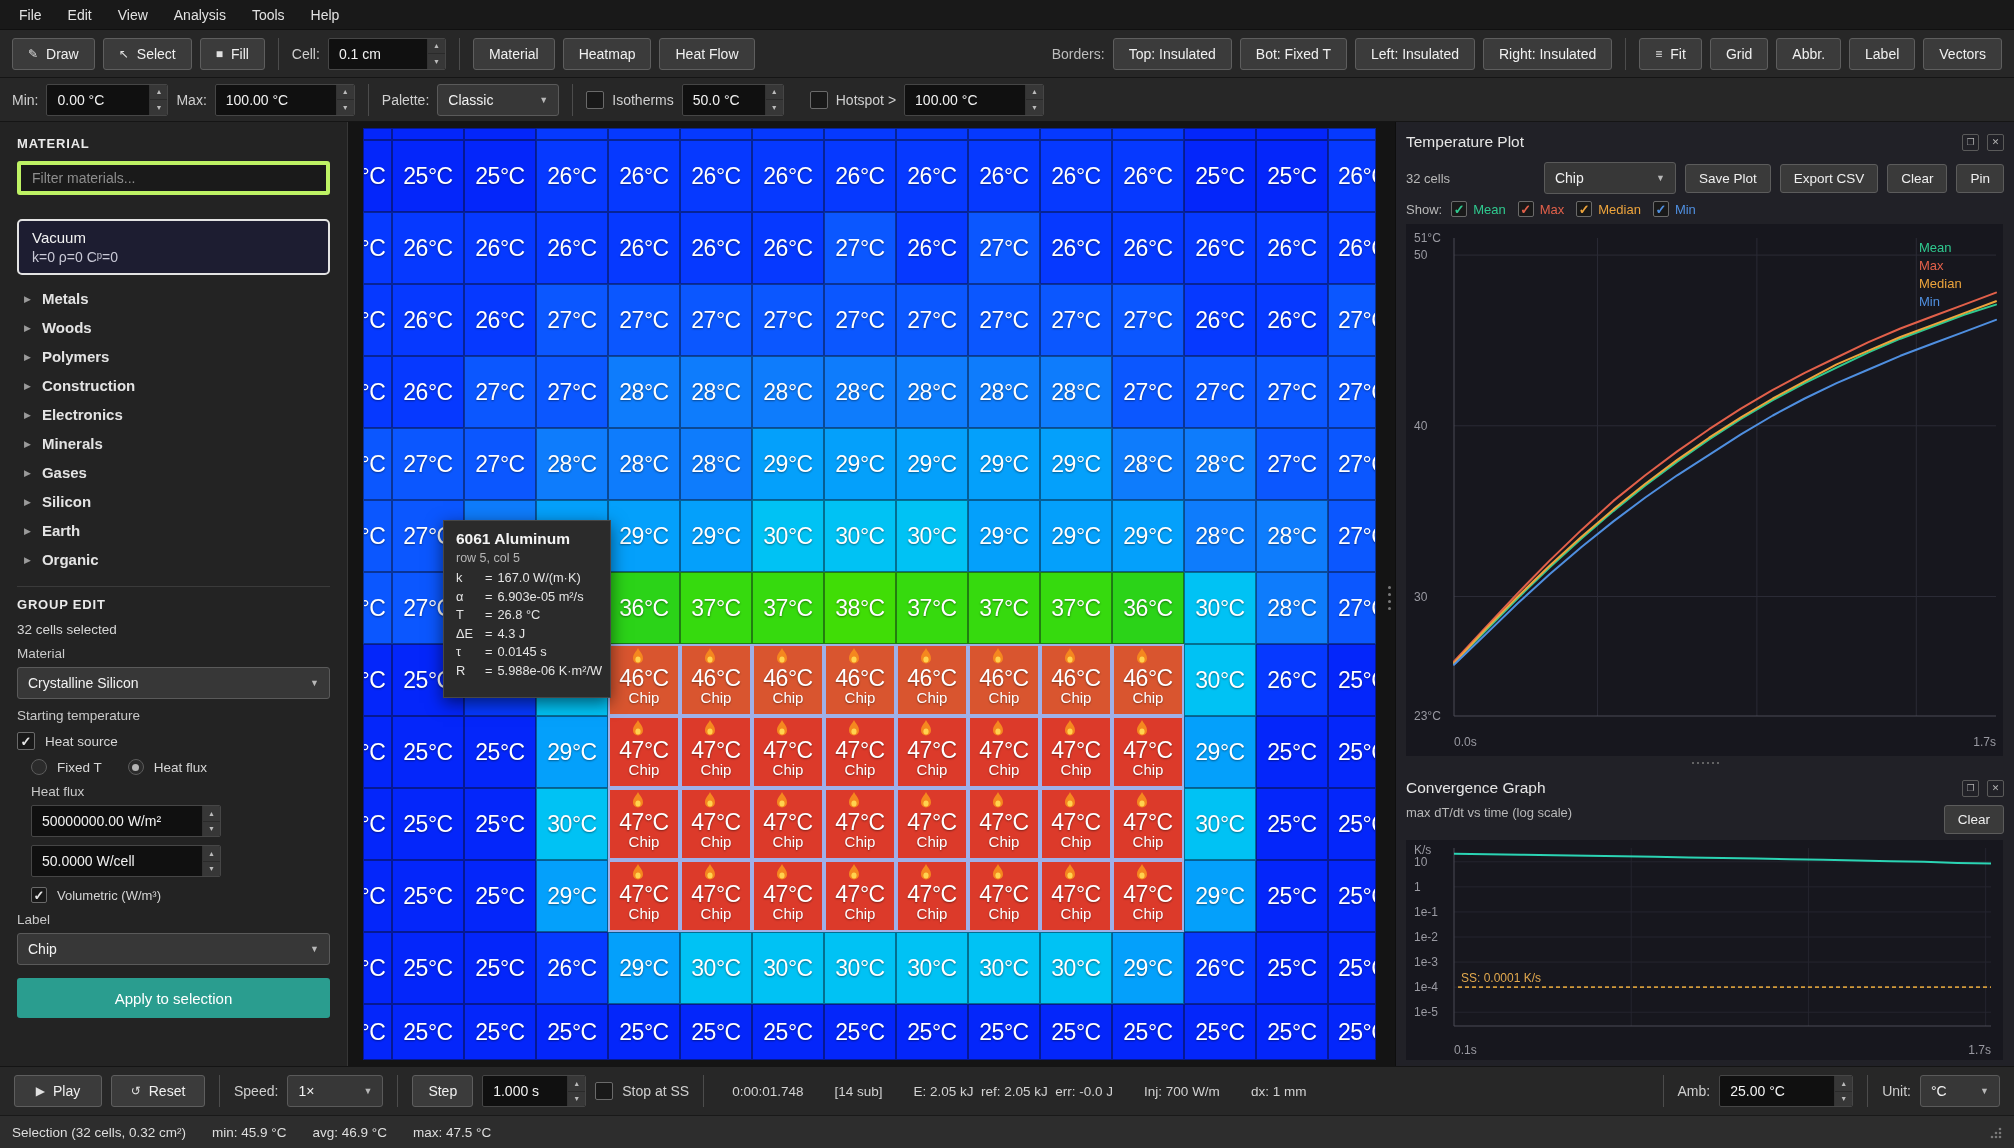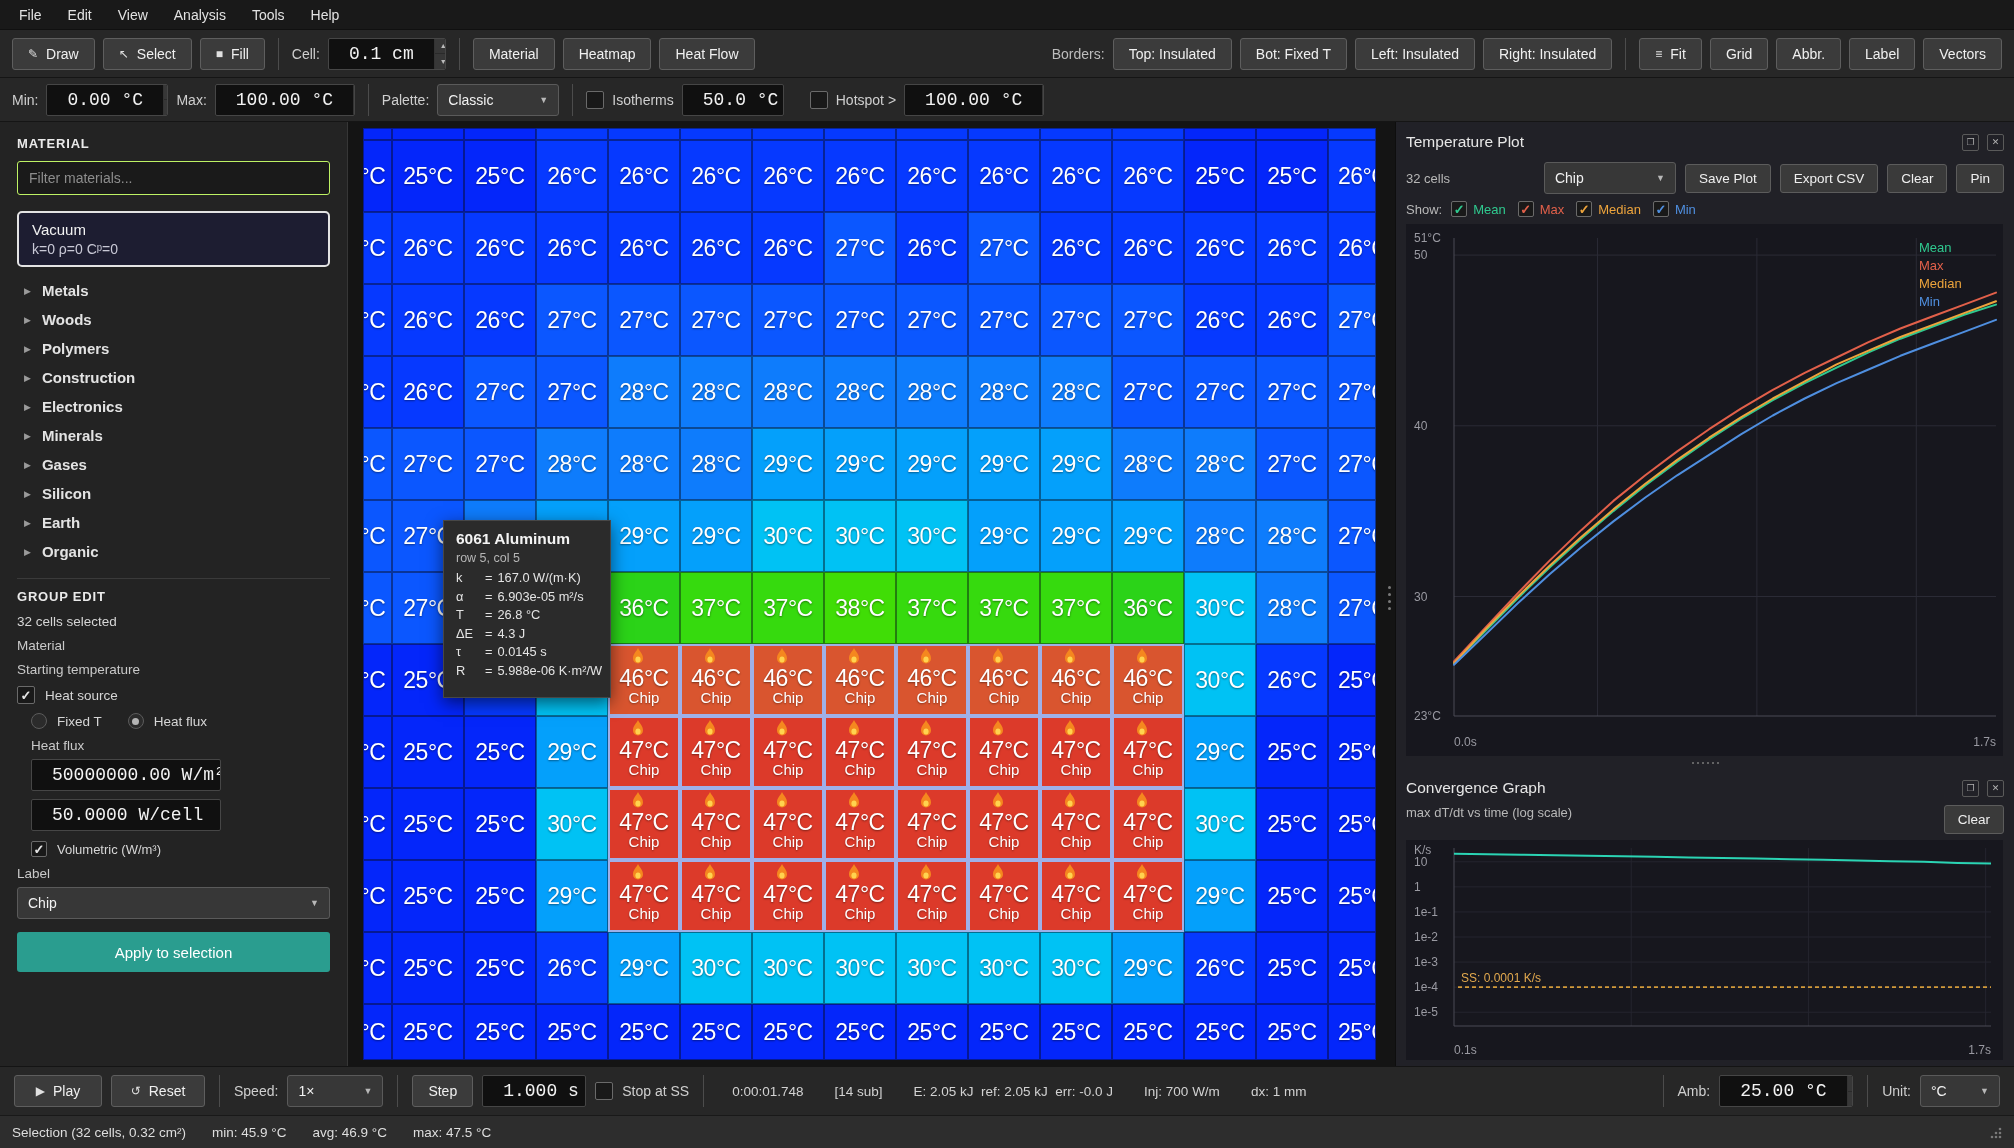--- a/index.html
+++ b/index.html
@@ -20,21 +20,21 @@
   .btn { background:#3b3b3b; border:1px solid #5e5e5e; border-radius:3px; color:#f0f0f0;
     font-size:14px; padding:7px 15px; display:inline-flex; align-items:center; gap:8px;
     white-space:nowrap; font-family:inherit; }
   .btn .ico { font-size:12px; color:#e0e0e0; }
   .btn-group { display:inline-flex; gap:8px; align-items:center; }
   .vdiv { width:1px; height:32px; background:#4c4c4c; margin:0 5px; flex:0 0 auto; }
   .lbl { font-size:14px; color:#cfcfcf; white-space:nowrap; }
   
   .spin { background:#101010; border:1px solid #464646; border-radius:2px; height:32px;
     display:inline-flex; align-items:stretch; overflow:hidden; }
-  .spin-val { padding:0 20px; display:flex; align-items:center; font-size:18px; color:#f2f2f2; white-space:pre; flex:1;font-family:Liberation Mono, monospace; }
+  .spin-val { padding:0 10px; display:flex; align-items:center; font-size:14px; color:#f2f2f2; white-space:pre; flex:1; }
   .spin-btns { width:18px; display:flex; flex-direction:column; border-left:1px solid #333; flex:0 0 auto; }
   .spin-btns i { flex:1; font-style:normal; display:flex; align-items:center; justify-content:center;
     background:#373737; color:#bbb; font-size:7px; }
   .spin-btns i.up { border-bottom:1px solid #2a2a2a; }
   .spin-btns i.up::after { content:"▲"; }
   .spin-btns i.dn::after { content:"▼"; }
   
   .dd { background:#373737; border:1px solid #5a5a5a; border-radius:3px; height:32px;
     display:inline-flex; align-items:center; padding:0 10px; font-size:14px; color:#f2f2f2; gap:10px; }
   .dd .arr { margin-left:auto; color:#b8b8b8; font-size:9px; }
@@ -44,22 +44,22 @@
     display:inline-flex; align-items:center; justify-content:center; flex:0 0 auto; font-weight:bold; }
   .cb.on::after { content:"✓"; font-size:13px; }
   .radio { width:16px; height:16px; border-radius:50%; background:#2b2b2b; border:1px solid #5c5c5c;
     display:inline-flex; align-items:center; justify-content:center; flex:0 0 auto; }
   .radio.sel::after { content:""; width:7px; height:7px; border-radius:50%; background:#b5b5b5; }
   
   .main { display:flex; height:944px; }
   
   .sidebar { width:348px; background:#232323; border-right:1px solid #363636; padding:14px 17px 8px; flex:0 0 auto; }
   .panel-h { font-size:13px; font-weight:bold; letter-spacing:0.8px; color:#eaeaea; margin-bottom:10px; }
-  .filter { background:#1a1a1a; border:1px solid #bef264; border-radius:3px; height:34px; width:100%;
-    color:#8d8d8d; font-size:14px; padding:3px 11px; display:flex; align-items:center; margin-bottom:16px; }
+  .filter { background:#1a1a1a; border:4px solid #bef264; border-radius:3px; height:34px; width:100%;
+    color:#8d8d8d; font-size:14px; padding:3px 11px; display:flex; align-items:center; margin-bottom:24px; }
   .mat-card { background:#1d1d31; border:2px solid #e3e3e3; border-radius:5px; padding:8px 13px; margin-bottom:9px; }
   .mat-name { font-size:15px; color:#f2f2f2; }
   .mat-props { font-size:14px; color:#c9c9d6; margin-top:3px; }
   .cat { display:flex; align-items:center; gap:11px; padding:6px 7px; }
   .cat .tri { color:#9a9a9a; font-size:9px; }
   .cat .cat-lbl { font-size:15px; font-weight:bold; color:#e3e3e3; }
   .sb-div { height:1px; background:#3a3a3a; margin:12px 0 10px; }
   .ge-lbl { font-size:13.5px; color:#c9c9c9; margin:9px 0 6px; }
   .ge-row { display:flex; align-items:center; gap:10px; margin:9px 0; }
   .ge-row .txt { font-size:13.5px; color:#d6d6d6; }
@@ -288,20 +288,24 @@
           <span class="tri">▶</span>
           <span class="cat-lbl">Organic</span>
         </div>
       </div>
     <div class="sb-div"></div>
     <div class="panel-h">GROUP EDIT</div>
     <div class="ge-row" style="margin-top:2px">
         <span class="txt">32 cells selected</span>
       </div>
     <div class="ge-lbl">Material</div>
+    <span class="dd w-full">
+      <span>Crystalline Silicon</span>
+        <span class="arr"></span>
+      </span>
     <div class="ge-lbl">Starting temperature</div>
     <div class="ge-row">
         <span class="cb on" style="color:#e6e6e6"></span>
       <span class="txt">Heat source</span>
       </div>
     <div class="ge-row indent">
       <span class="radio"></span>
       <span class="txt">Fixed T</span>
       <span class="radio sel" style="margin-left:16px"></span>
       <span class="txt">Heat flux</span>

